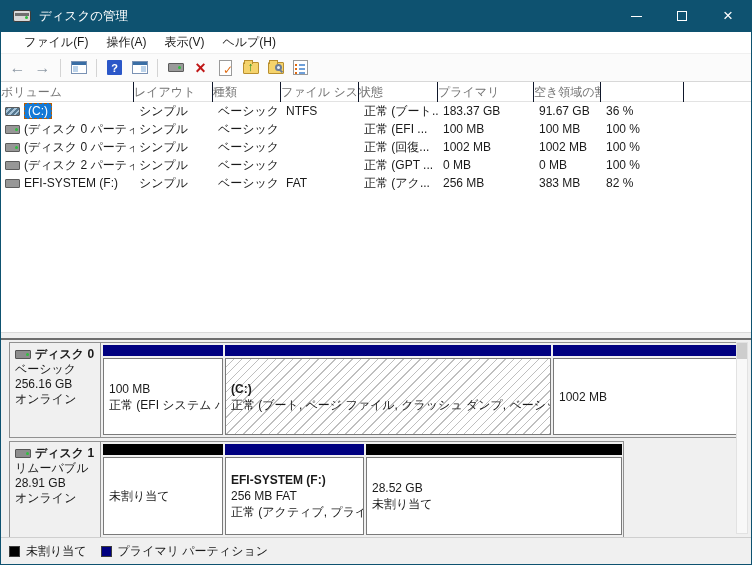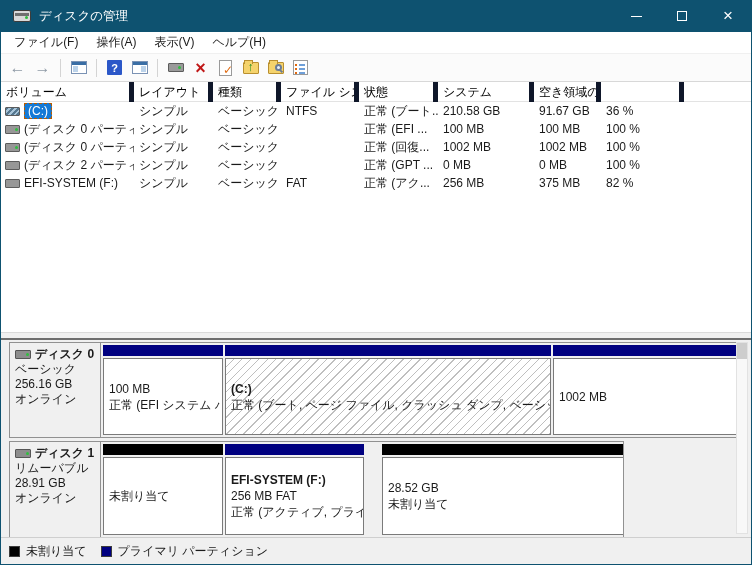--- a/index.html
+++ b/index.html
@@ -13,21 +13,21 @@
   .app-icon::before { content:""; position:absolute; left:1px; right:1px; top:2px; height:3px; background:#6f6f6f; }
   .app-icon::after { content:""; position:absolute; right:2px; bottom:2px; width:3px; height:3px; background:#2fbf3f; border-radius:50%; }
   .title-text { font-size:12.5px; }
   .win-controls { margin-left:auto; display:flex; height:100%; }
   .wc { width:46px; height:100%; display:flex; align-items:center; justify-content:center; color:#fff; }
   .wc-min-glyph { width:11px; height:1px; background:#fff; display:block; }
   .wc-max-glyph { width:10px; height:10px; border:1px solid #fff; display:block; }
   .wc-close { font-size:17px; font-weight:400; }
 
   
-  .menubar { height:22px; background:#fff; display:flex; align-items:center; padding-left:4px; flex:none; border-bottom:1px solid #f0f0f0; }
+  .menubar { height:22px; background:#fff; display:flex; align-items:center; padding-left:14px; flex:none; border-bottom:1px solid #f0f0f0; }
   .menu-item { padding:2px 9px; color:#1a1a1a; }
 
   
   .toolbar { height:28px; background:#fbfbfb; display:flex; align-items:center; padding-left:6px; gap:4px; flex:none; border-bottom:1px solid #d8d8d8; }
   .tb { width:21px; height:21px; display:flex; align-items:center; justify-content:center; position:relative; }
   .tb-sep { width:1px; height:18px; background:#d4d4d4; margin:0 3px; }
   .arrow-glyph { font-size:16px; font-weight:bold; color:#8f9aa6; line-height:1; }
   .mini-window { width:16px; height:13px; background:#fff; border:1px solid #7a92b4; position:relative; }
   .mini-window::before { content:""; position:absolute; top:0; left:0; right:0; height:3px; background:#3a6ea5; }
   .mini-window.left-pane::after { content:""; position:absolute; top:4px; left:1px; bottom:1px; width:5px; background:#bcd3ea; }
@@ -44,21 +44,21 @@
   .folder .lens { position:absolute; right:1px; top:1px; width:7px; height:7px; border:2px solid #6b7c96; border-radius:50%; background:#e9f2fb; }
   .folder .lens::after { content:""; position:absolute; right:-3px; bottom:-3px; width:4px; height:2px; background:#6b7c96; transform:rotate(45deg); }
   .props { width:15px; height:15px; background:#fff; border:1px solid #9a9a9a; position:relative; }
   .props::before { content:""; position:absolute; left:5px; top:3px; right:2px; height:2px; background:#6f9fd8; box-shadow:0 4px 0 #6f9fd8, 0 8px 0 #6f9fd8; }
   .props::after { content:""; position:absolute; left:1px; top:3px; width:2px; height:2px; background:#e06a10; box-shadow:0 4px 0 #e06a10, 0 8px 0 #e06a10; }
 
   
   .table-section { height:250px; background:#fff; flex:none; overflow:hidden; }
   .vrow { display:grid; grid-template-columns:133px 79px 68px 78px 79px 96px 67px 83px 1fr; align-items:center; }
   .thead { height:20px; border-bottom:1px solid #e3e3e3; }
-  .thead .hcell { height:20px; display:flex; align-items:center; padding-left:5px; border-right:5px solid #0f172a; color:#000000; overflow:hidden; white-space:nowrap; }
+  .thead .hcell { height:20px; display:flex; align-items:center; border-right:1px solid #0f172a; color:#737373; overflow:hidden; white-space:nowrap; }
   .trow { height:18px; }
   .tcell { padding-left:5px; overflow:hidden; white-space:nowrap; }
   .vol-cell { display:flex; align-items:center; gap:4px; padding-left:4px; }
   .vol-icon { width:15px; height:9px; flex:none; background:#979797; border:1px solid #5c5c5c; border-radius:1px; position:relative; }
   .vol-icon.green::after { content:""; position:absolute; right:1px; top:2px; width:3px; height:3px; background:#2fbf3f; border-radius:50%; }
   .vol-icon.hatched { background:repeating-linear-gradient(135deg,#55778f 0 2px,#a8c4d8 2px 4px); }
   .vname.sel { background:#157ad6; color:#fff; border:1px dashed #b85c00; padding:0 3px; }
 
   
   .splitter { height:8px; background:#f0f0f0; border-top:1px solid #dadada; border-bottom:2px solid #6e6e6e; flex:none; }
@@ -74,21 +74,21 @@
   .dicon::after { content:""; position:absolute; right:1px; top:2px; width:3px; height:3px; background:#2fbf3f; border-radius:50%; }
   .partitions { flex:1; display:flex; gap:2px; padding:2px; overflow:hidden; }
   .pcell { display:flex; flex-direction:column; flex:none; }
   .pstrip { height:11px; flex:none; }
   .pstrip.primary { background:#000080; }
   .pstrip.unallocated { background:#000000; }
   .pbody { flex:1; margin-top:2px; background:#fff; border:1px solid #7a7a7a; padding:2px 5px; line-height:16px; overflow:hidden; white-space:nowrap; display:flex; flex-direction:column; justify-content:center; }
   .pbody .pname { font-weight:bold; }
   .pbody.hatched { background:repeating-linear-gradient(135deg,#ffffff 0 5px,#bfbfbf 5px 6px); }
   .w120 { width:120px; } .w326 { width:326px; } .w188 { width:188px; }
-  .w139 { width:139px; } .w256 { width:256px;margin-left:16px; }
+  .w139 { width:139px; } .w256 { width:256px; }
   .gscroll { position:absolute; right:3px; top:2px; bottom:3px; width:12px; background:#f8f8f8; border:1px solid #e2e2e2; }
   .gscroll .thumb { width:100%; height:16px; background:#cdcdcd; }
 
   
   .statusbar { height:27px; flex:none; background:#f0f0f0; border-top:1px solid #cfcfcf; display:flex; align-items:center; gap:14px; padding-left:8px; }
   .legend-item { display:flex; align-items:center; gap:6px; }
   .swatch { width:11px; height:11px; border:1px solid #3c3c3c; flex:none; }
   .swatch.black { background:#000000; }
   .swatch.navy { background:#000080; }
 </style>
@@ -163,35 +163,35 @@
       </div>
   </div>
 
   <div class="table-section">
     <div class="vrow thead">
       <div class="hcell">ボリューム</div>
       <div class="hcell">レイアウト</div>
       <div class="hcell">種類</div>
       <div class="hcell">ファイル システム</div>
       <div class="hcell">状態</div>
-      <div class="hcell">システム</div>
+      <div class="hcell">プライマリ</div>
       <div class="hcell">空き領域の割...</div>
       <div class="hcell"></div>
     </div>
 
     <div class="vrow trow">
       <div class="tcell vol-cell">
           <span class="vol-icon hatched"></span>
           <span class="vname sel">(C:)</span>
         </div>
       <div class="tcell">シンプル</div>
       <div class="tcell">ベーシック</div>
       <div class="tcell">NTFS</div>
       <div class="tcell">正常 (ブート...</div>
-      <div class="tcell">210.58 GB</div>
+      <div class="tcell">183.37 GB</div>
       <div class="tcell">91.67 GB</div>
       <div class="tcell">36 %</div>
       <div class="tcell"></div>
     </div>
 
     <div class="vrow trow">
       <div class="tcell vol-cell">
           <span class="vol-icon green"></span>
           <span class="vname">(ディスク 0 パーティシ...</span>
         </div>
@@ -238,21 +238,21 @@
     <div class="vrow trow">
       <div class="tcell vol-cell">
           <span class="vol-icon"></span>
           <span class="vname">EFI-SYSTEM (F:)</span>
         </div>
       <div class="tcell">シンプル</div>
       <div class="tcell">ベーシック</div>
       <div class="tcell">FAT</div>
       <div class="tcell">正常 (アク...</div>
       <div class="tcell">256 MB</div>
-      <div class="tcell">375 MB</div>
+      <div class="tcell">383 MB</div>
       <div class="tcell">82 %</div>
       <div class="tcell"></div>
     </div>
   </div>
 
   <div class="splitter"></div>
 
   <div class="graphical">
 
     <div class="disk-row d0">

